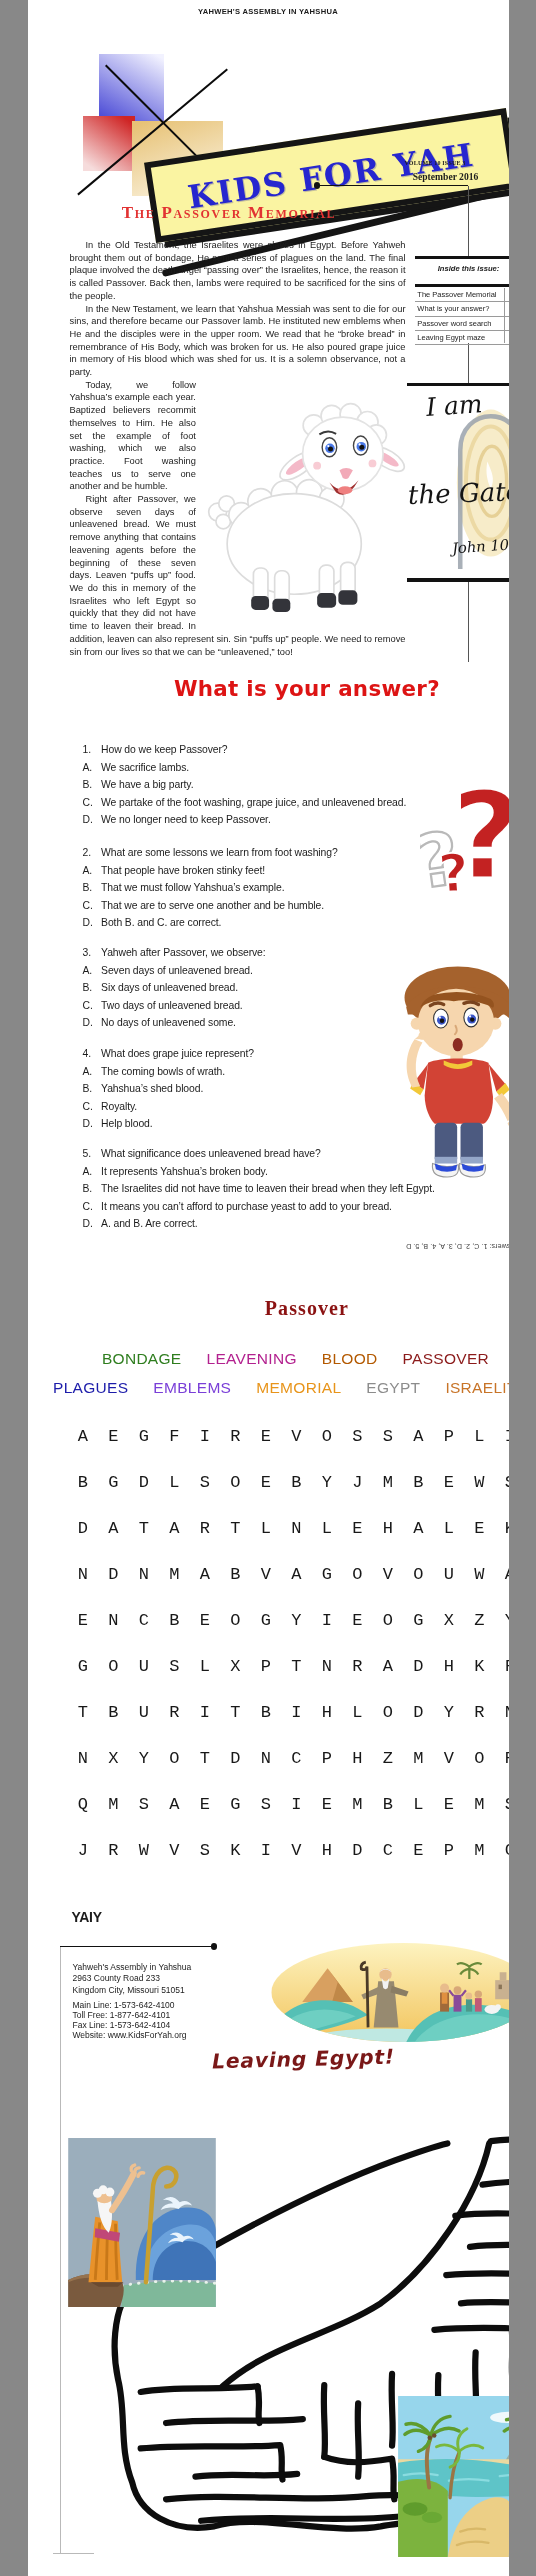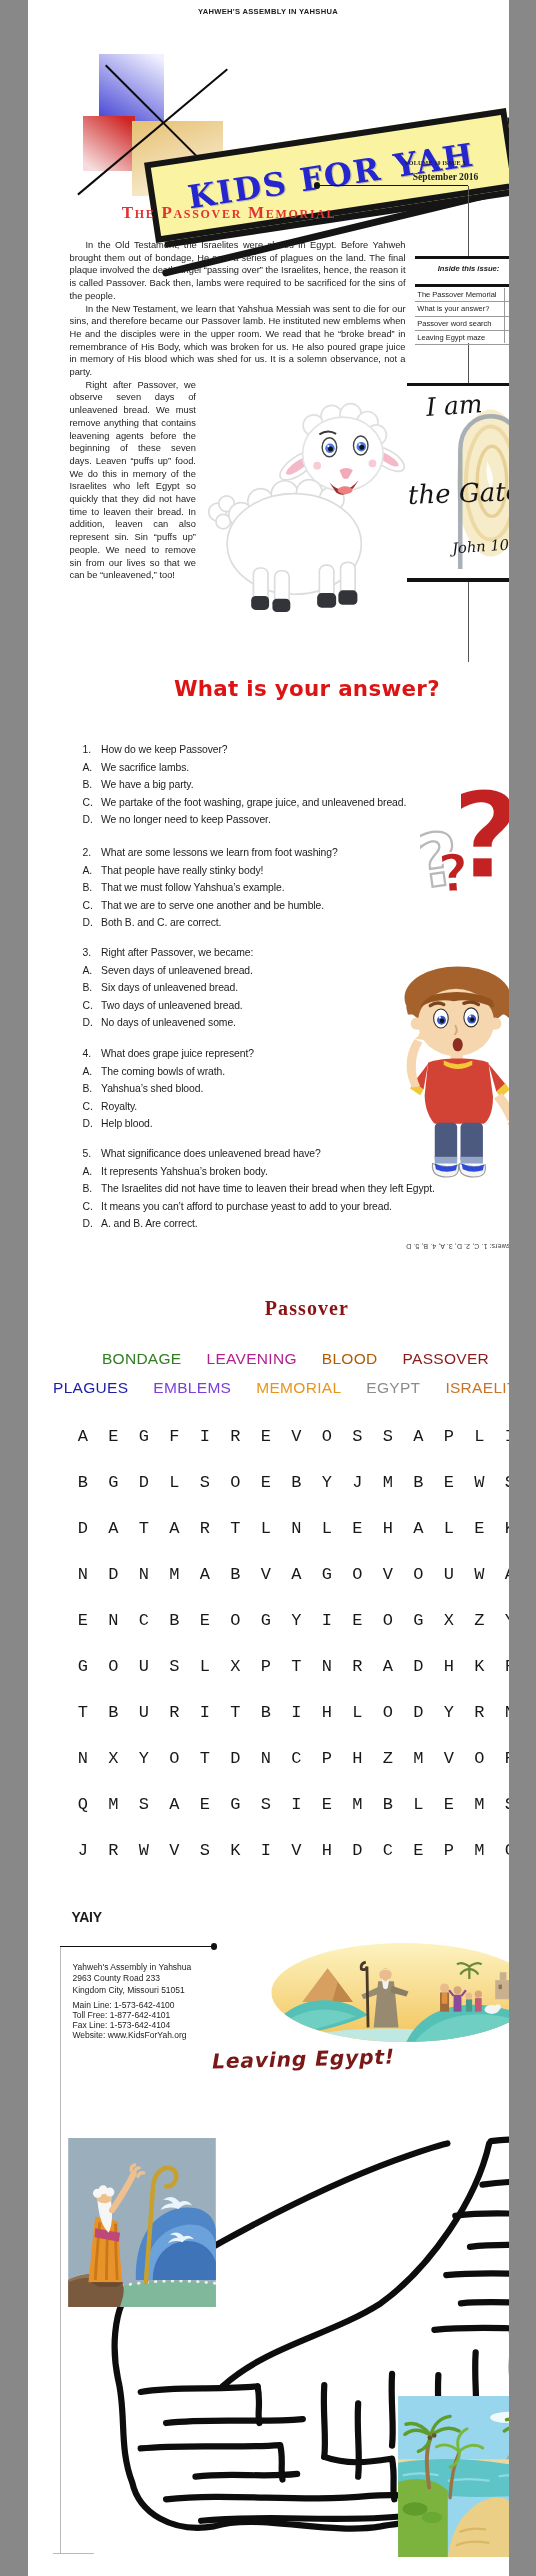--- a/index.html
+++ b/index.html
@@ -153,20 +153,21 @@
         <circle cx="285" cy="118" r="8.5" fill="#4a79e8"></circle>
           <circle cx="286" cy="119" r="4.5" fill="#111"></circle>
           <circle cx="282" cy="114" r="2" fill="#fff"></circle>
         <path d="M246 160 Q 258 152 270 160 L 262 174 Q 258 178 252 174 Z" fill="#f2aab8"></path>
         <path d="M228 182 Q 254 210 280 178 Q 260 214 240 200 Z" fill="#9e2f2f"></path>
         <ellipse cx="256" cy="196" rx="13" ry="7" fill="#ef8080"></ellipse>
         <circle cx="206" cy="152" r="7" fill="#f8ccd4"></circle>
           <circle cx="305" cy="148" r="7" fill="#f8ccd4"></circle>
       </svg>
     </div>
+    <p>Today, we follow Yahshua’s example each year.  Baptized believers recommit themselves to Him.  He also set the example of foot washing, which we also practice.  Foot washing teaches us to serve one another and be humble.</p>
     <p>Right after Passover, we observe seven days of unleavened bread.  We must remove anything that contains leavening agents before the beginning of these seven days.  Leaven “puffs up” food.  We do this in memory of the Israelites who left Egypt so quickly that they did not have time to leaven their bread.  In addition, leaven can also represent sin.  Sin “puffs up” people.  We need to remove sin from our lives so that we can be “unleavened,” too!</p>
   </div>
 
   <div class="abs" id="toc">
     <div class="bar-t" style="top:0;"></div>
     <div id="toc-title">Inside this issue:</div>
     <div class="bar-t" style="top:28px;"></div>
     <div id="toc-body">
         <div class="toc-row">
           <span>The Passover Memorial</span>
@@ -234,39 +235,39 @@
           <span>We no longer need to keep Passover.</span>
         </div>
       </div>
       <div class="question" style="top: 847px;">
         <div class="q-line">
           <span class="q-label">2.</span>
           <span>What are some lessons we learn from foot washing?</span>
         </div>
         <div class="q-line">
           <span class="q-label">A.</span>
-          <span>That people have really stinky body!</span>
+          <span>That people have broken stinky feet!</span>
         </div>
         <div class="q-line">
           <span class="q-label">B.</span>
           <span>That we must follow Yahshua’s example.</span>
         </div>
         <div class="q-line">
           <span class="q-label">C.</span>
           <span>That we are to serve one another and be humble.</span>
         </div>
         <div class="q-line">
           <span class="q-label">D.</span>
           <span>Both B. and C. are correct.</span>
         </div>
       </div>
       <div class="question" style="top: 947px;">
         <div class="q-line">
           <span class="q-label">3.</span>
-          <span>Right after Passover, we became:</span>
+          <span>Yahweh after Passover, we observe:</span>
         </div>
         <div class="q-line">
           <span class="q-label">A.</span>
           <span>Seven days of unleavened bread.</span>
         </div>
         <div class="q-line">
           <span class="q-label">B.</span>
           <span>Six days of unleavened bread.</span>
         </div>
         <div class="q-line">

